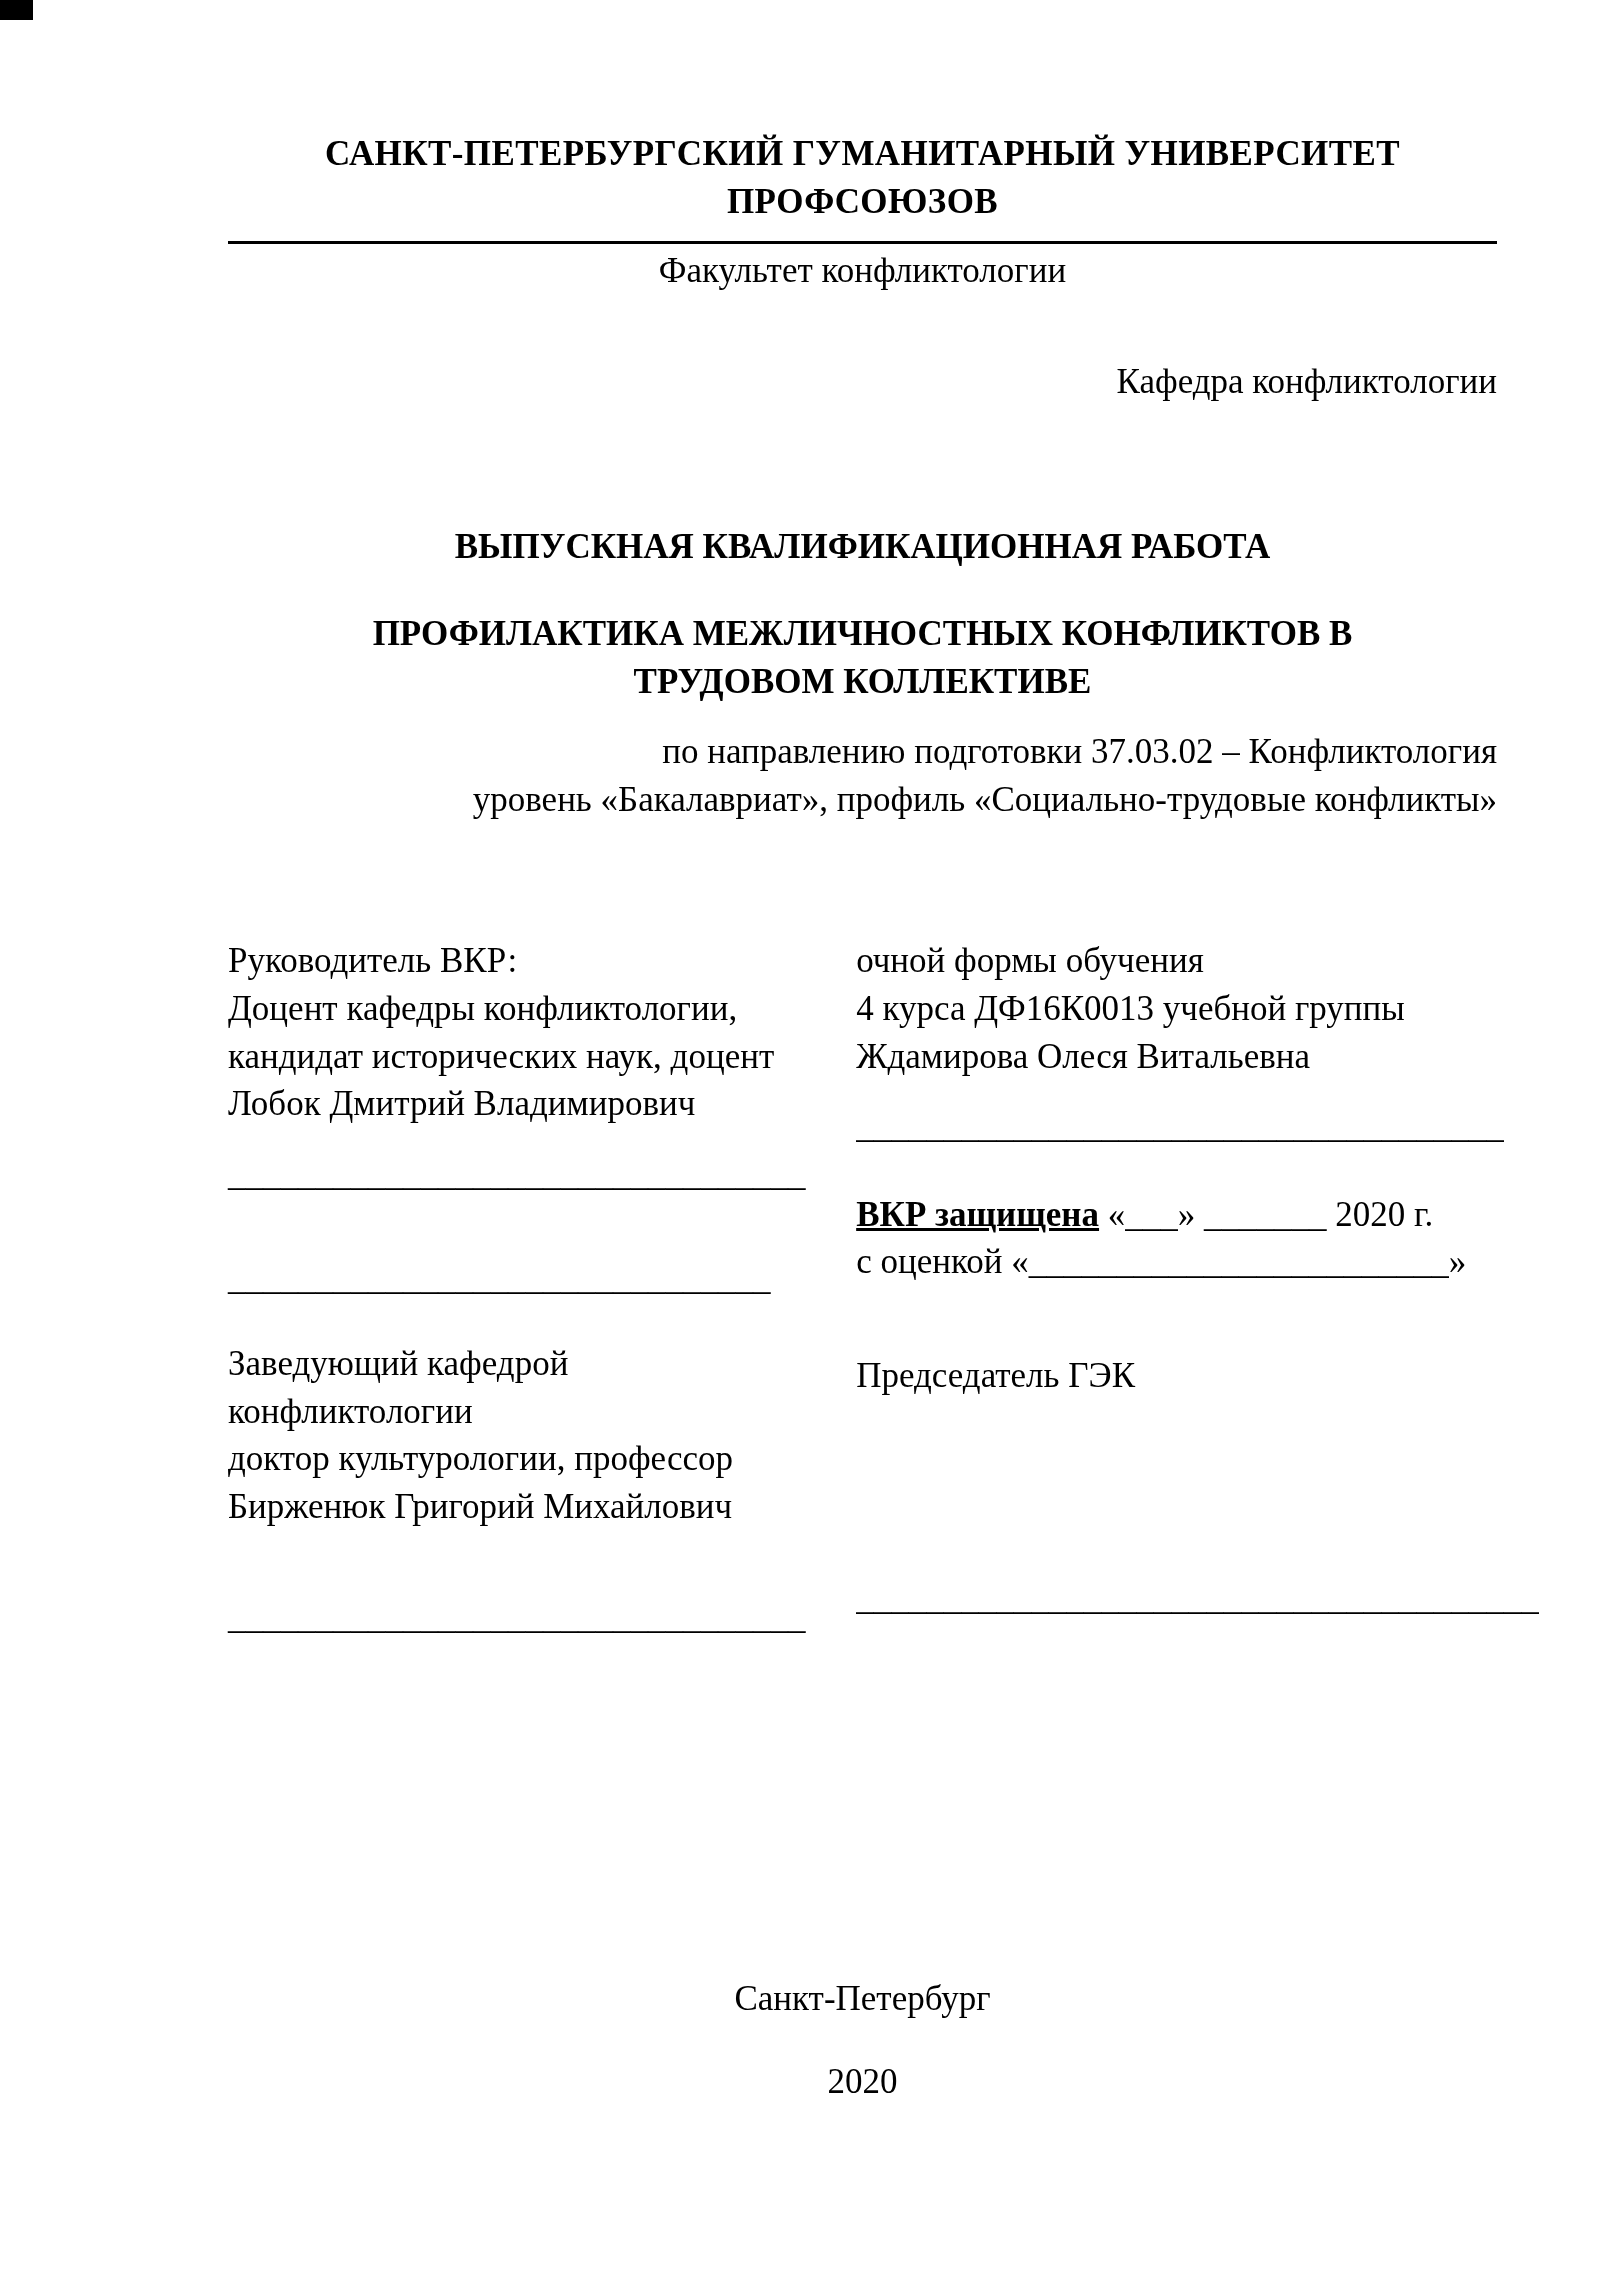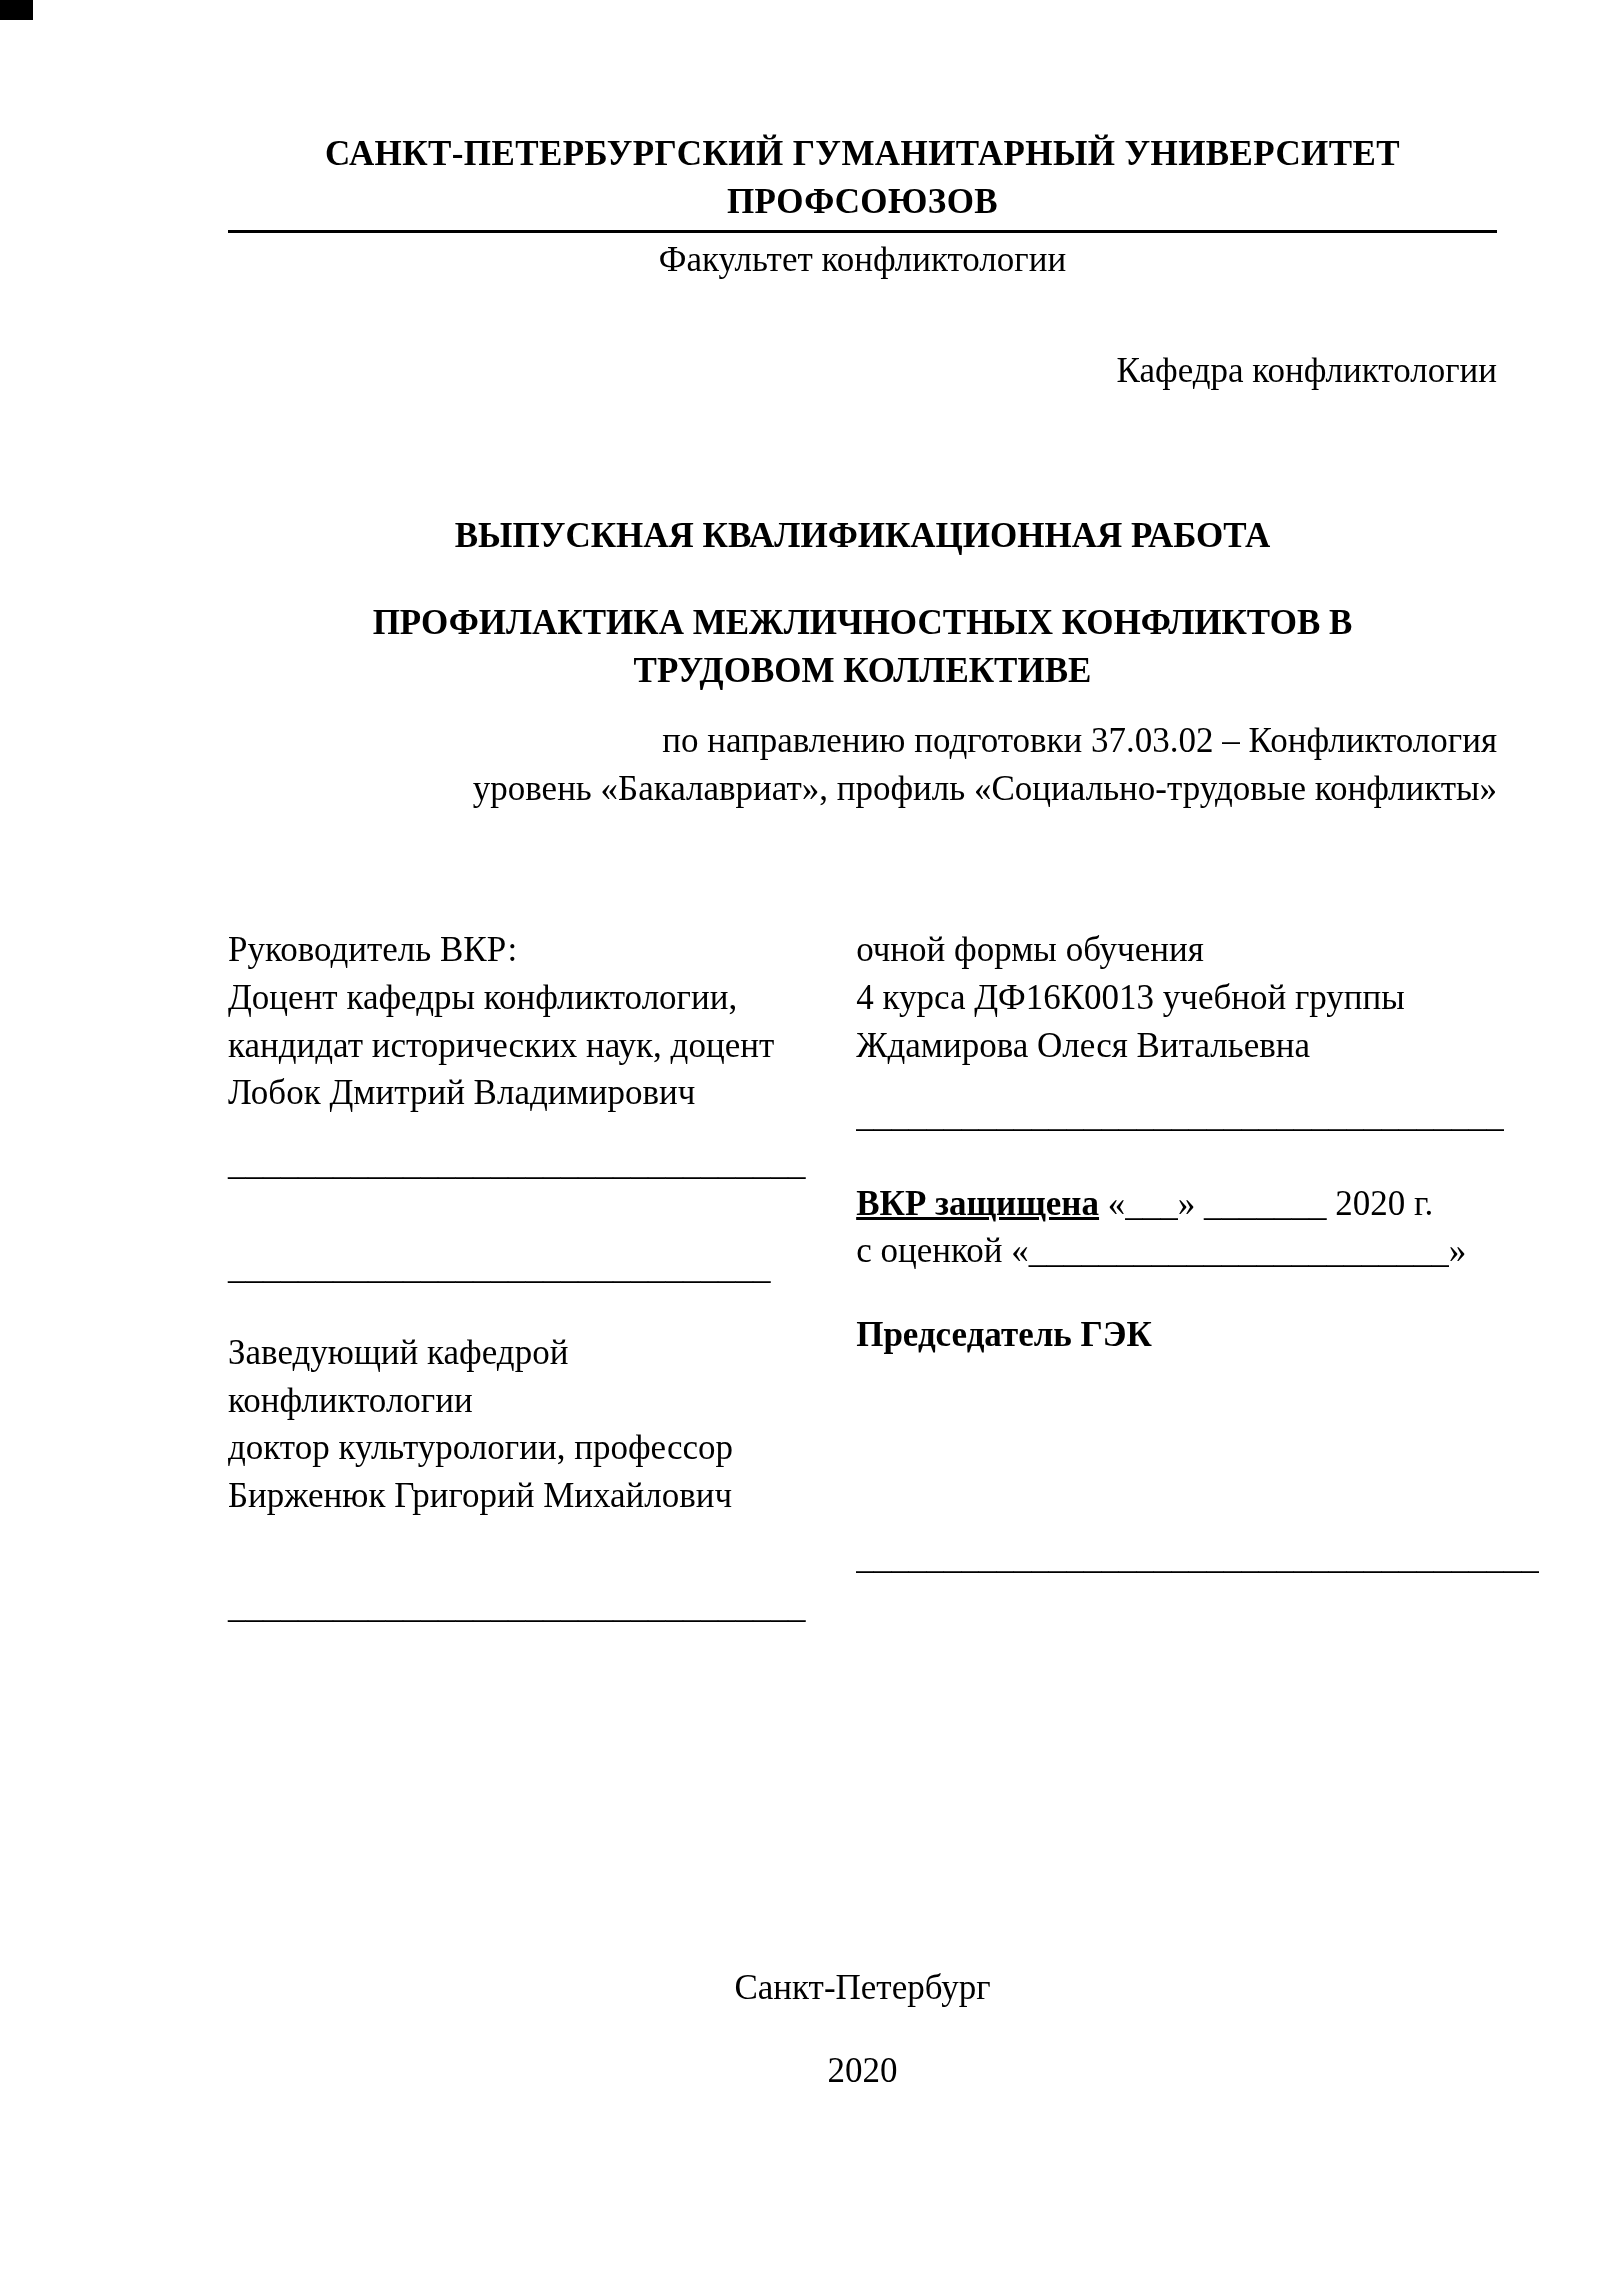--- a/index.html
+++ b/index.html
@@ -23,21 +23,21 @@
   .scan-mark {
     position: absolute;
     left: 0;
     top: 0;
     width: 33px;
     height: 20.4px;
     background: #000;
   }
   .header-top {
     border-bottom: 3.9px solid #000;
-    padding-bottom: 5px;
+    padding-bottom: 16px;
     text-align: center;
   }
   .university {
     font-weight: bold;
     letter-spacing: 0.4px;
   }
   .faculty {
     text-align: center;
     margin-top: 3.1px;
   }
@@ -67,21 +67,21 @@
   .col-left  { width: 46%; }
   .col-right { width: 50.5%; }
   .line { white-space: nowrap; }
   .sig { letter-spacing: 0; }
   .mt-sig1     { margin-top: 22px; }
   .mt-sig2     { margin-top: 57px; }
   .mt-head     { margin-top: 38px; }
   .mt-sig3     { margin-top: 63px; }
   .mt-date     { margin-top: 41px; }
   .mt-defended { margin-top: 41px; }
-  .mt-chair    { margin-top: 36px; font-weight: bold; }
+  .mt-chair    { margin-top: 66px; }
   .mt-rsig2    { margin-top: 174px; }
   .b { font-weight: bold; text-decoration: underline; }
   .footer-city {
     text-align: center;
     margin-top: 334px;
   }
   .footer-year {
     text-align: center;
     margin-top: 35px;
   }

